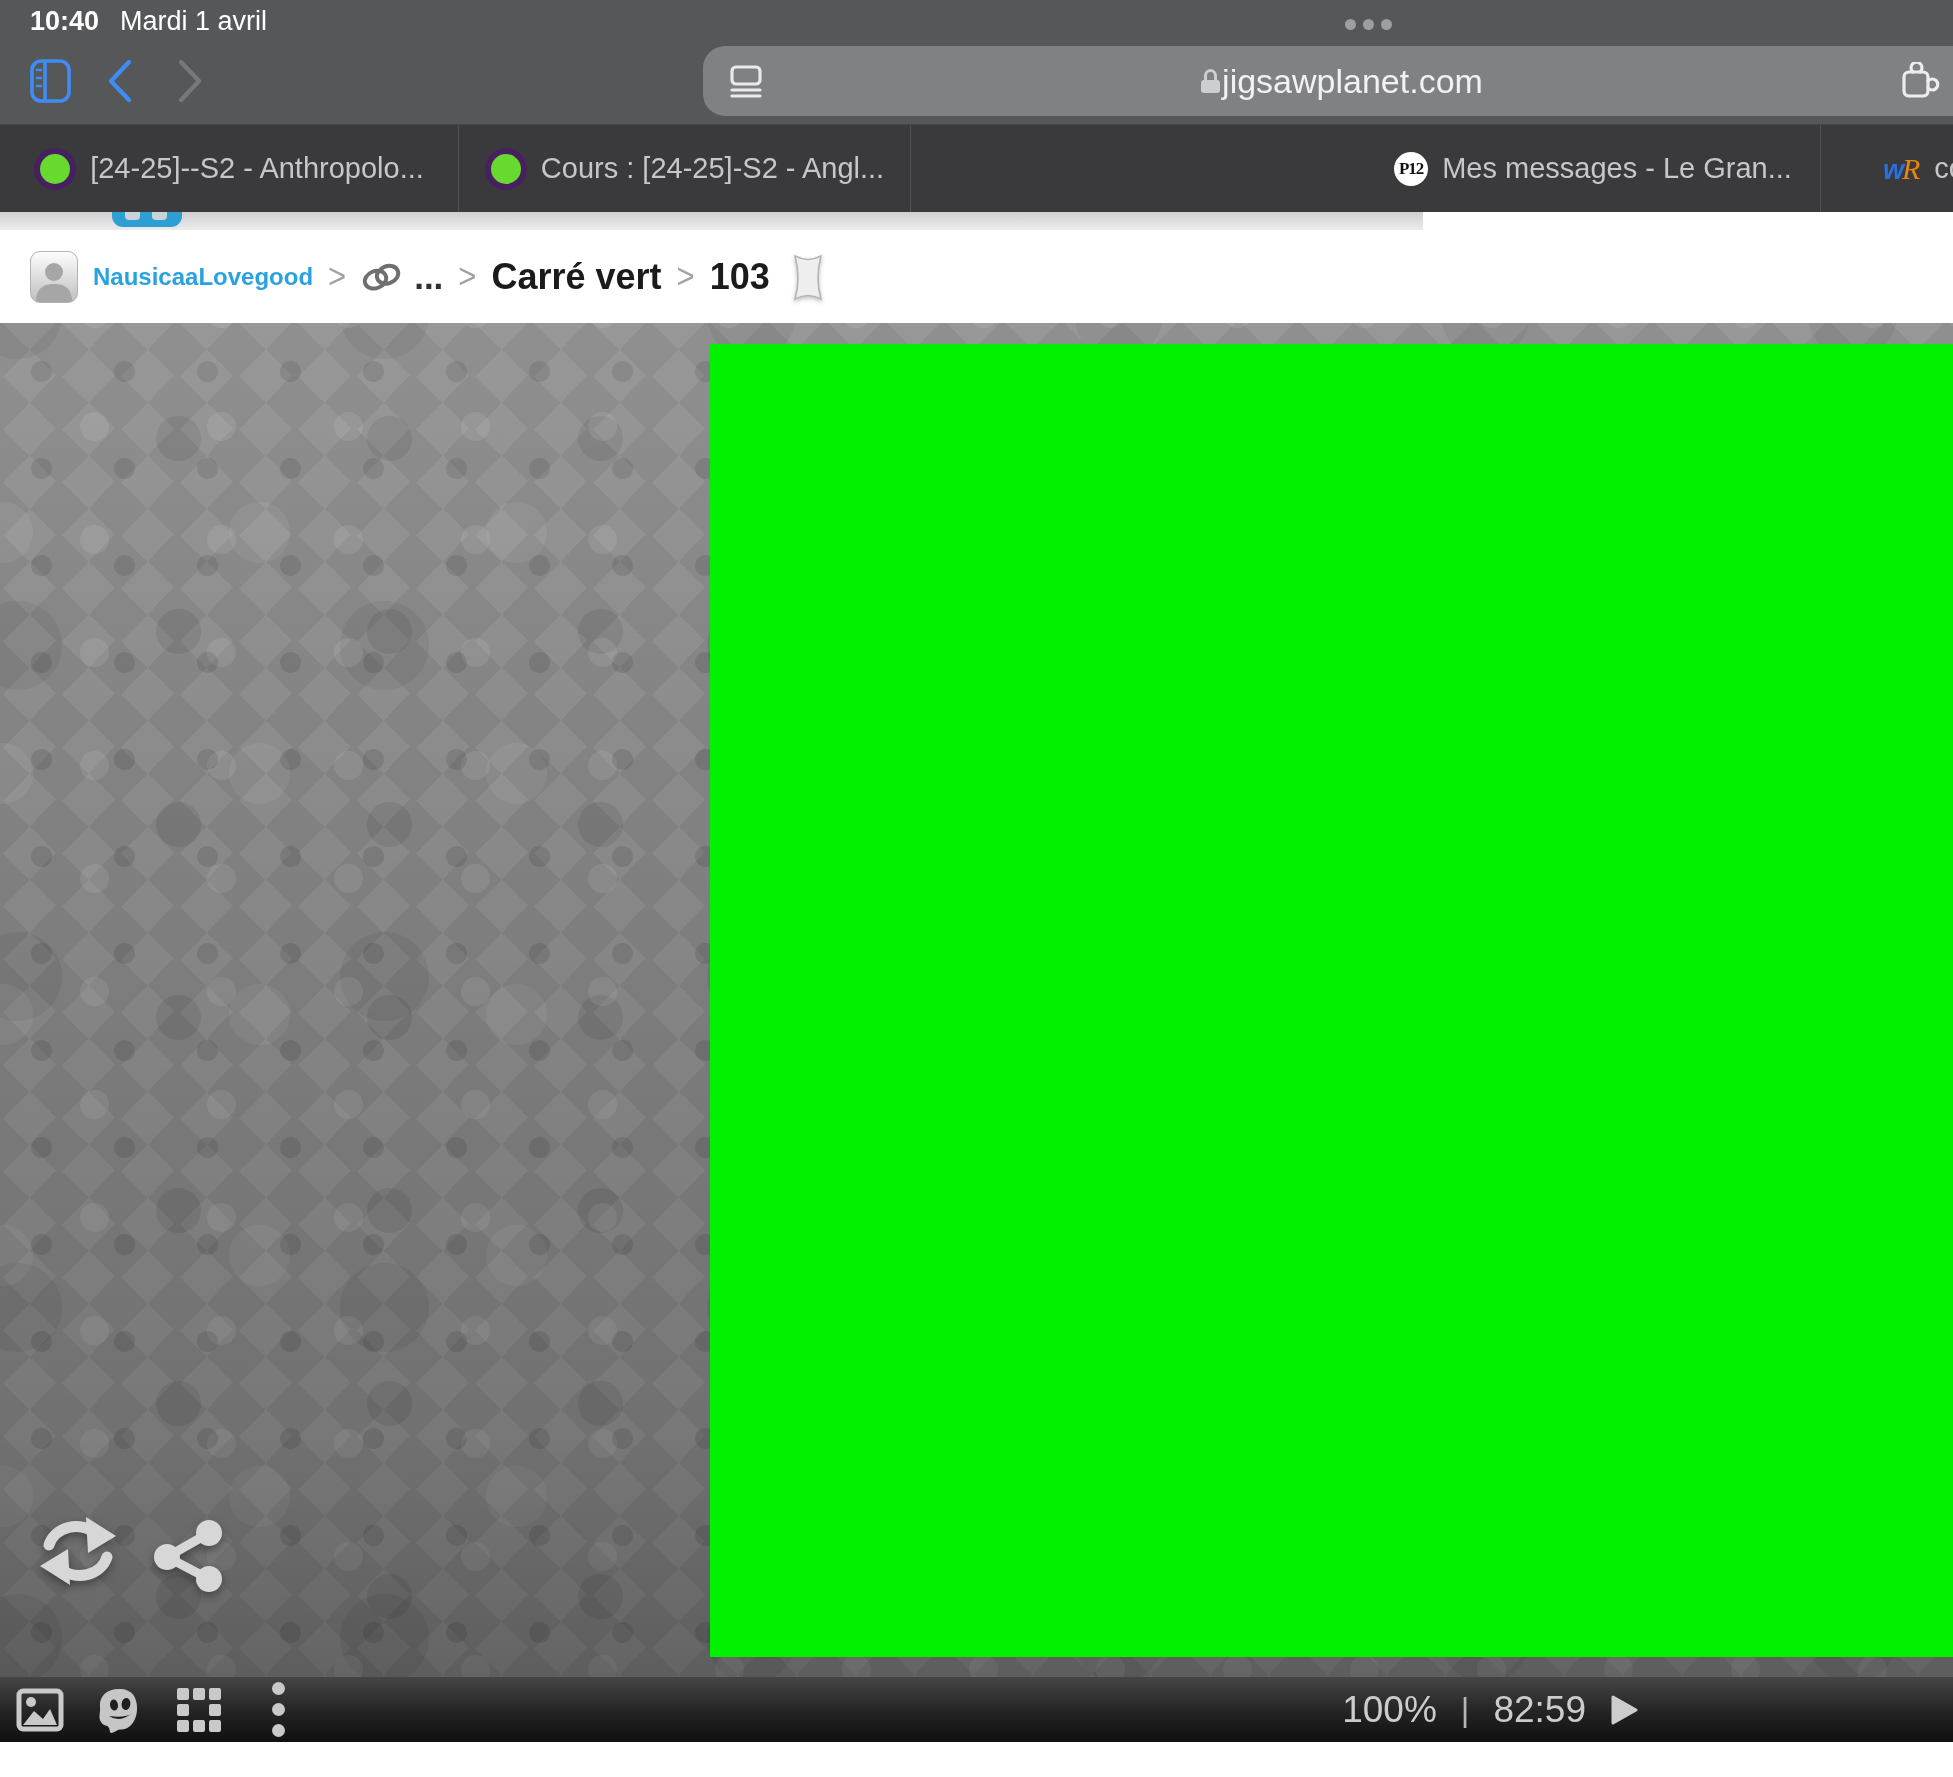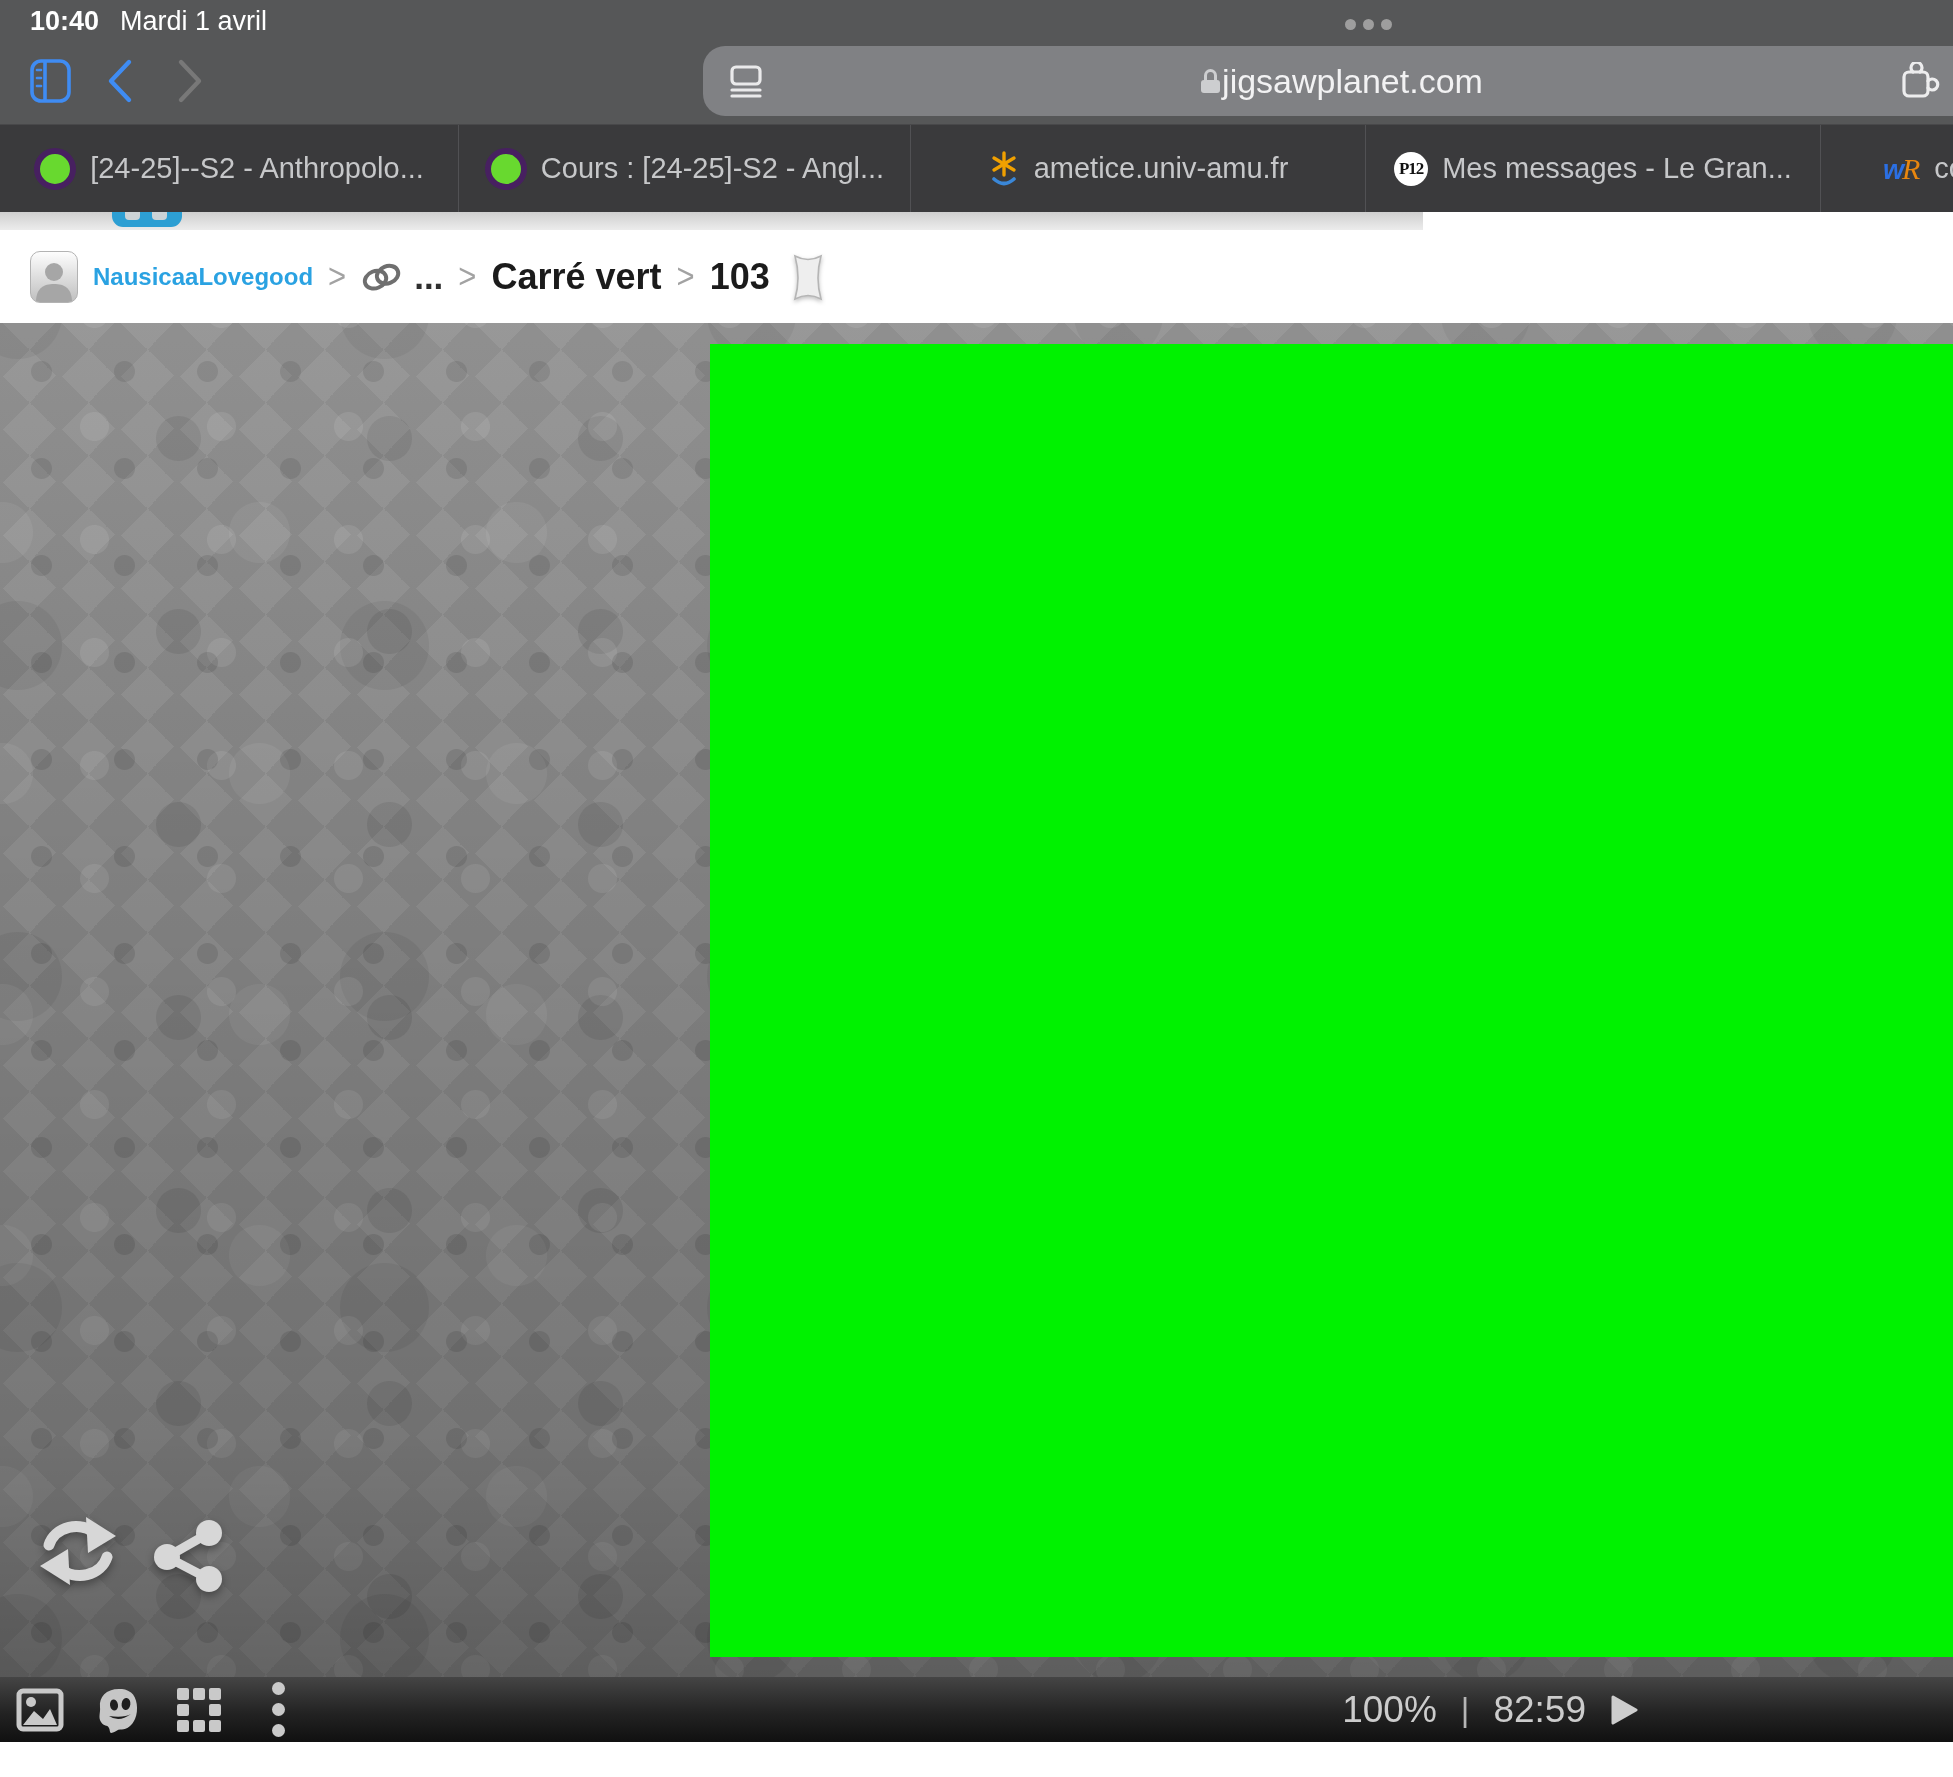--- a/index.html
+++ b/index.html
@@ -153,31 +153,20 @@
   </div>
 
   <div class="tab-bar">
     <div class="tab" style="left:0;width:459px;">
       <span class="fav-moodle"></span>
       <span class="tab-label">[24-25]--S2 - Anthropolo...</span>
     </div>
     <div class="tab" style="left:459px;width:452px;">
       <span class="fav-moodle"></span>
       <span class="tab-label">Cours : [24-25]-S2 - Angl...</span>
-    </div>
-    <div class="tab" style="left:911px;width:455px;">
-      <svg width="32" height="38" viewBox="0 0 32 38">
-        <g stroke="#f0a000" stroke-width="3.4" stroke-linecap="round">
-          <line x1="16" y1="3" x2="16" y2="25"></line>
-          <line x1="6" y1="8" x2="26" y2="20"></line>
-          <line x1="26" y1="8" x2="6" y2="20"></line>
-        </g>
-        <path d="M6,29 Q16,38 26,29" fill="none" stroke="#3a87d8" stroke-width="3.6" stroke-linecap="round"></path>
-      </svg>
-      <span class="tab-label">ametice.univ-amu.fr</span>
     </div>
     <div class="tab" style="left:1366px;width:455px;">
       <span class="fav-p12">P12</span>
       <span class="tab-label">Mes messages - Le Gran...</span>
     </div>
     <div class="tab" style="left:1821px;width:132px;justify-content:flex-start;padding-left:62px;border-right:none;">
       <span class="fav-wr">
         <span class="w">w</span>
           <span class="r">R</span>
       </span>

